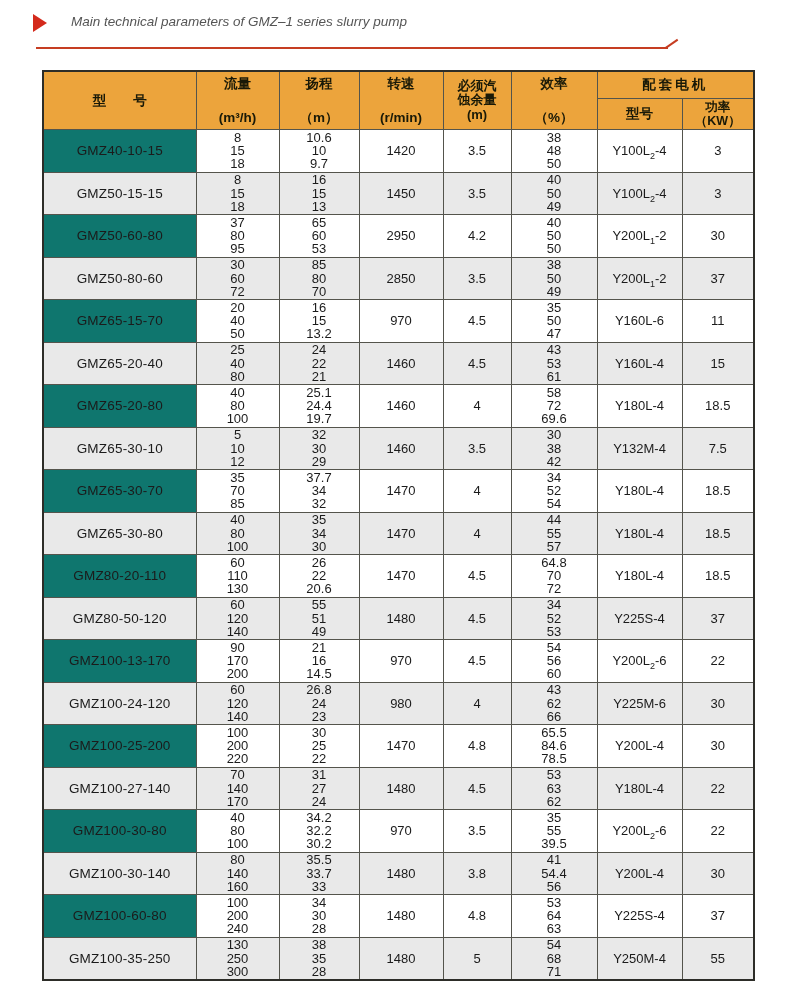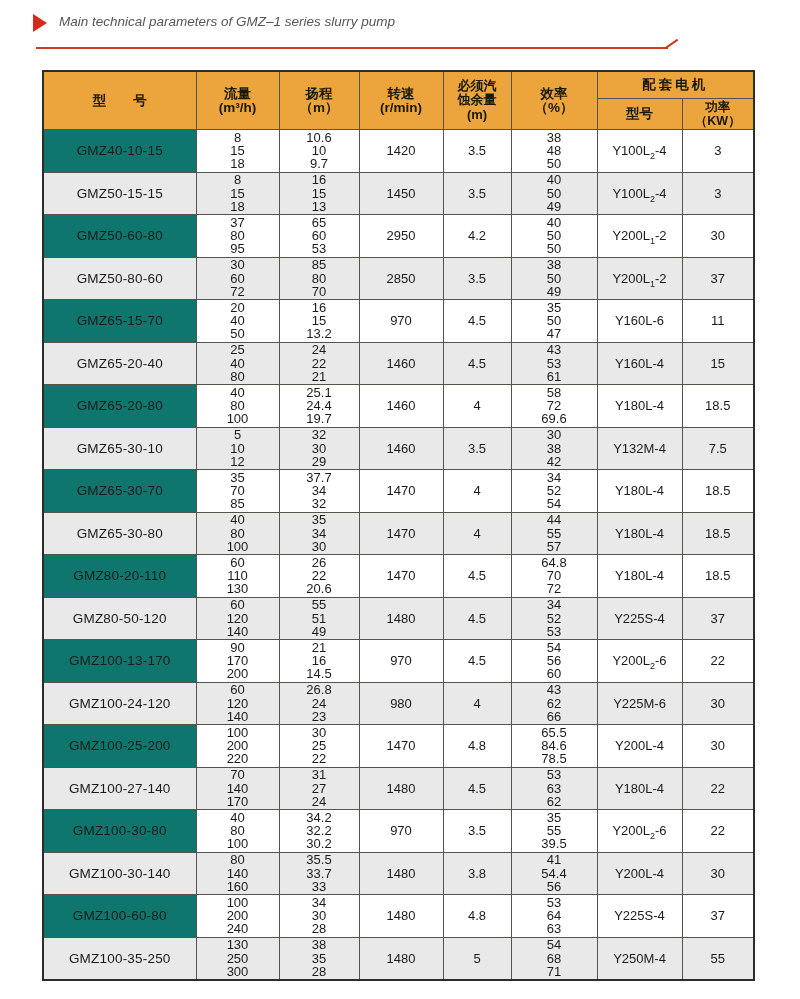--- a/index.html
+++ b/index.html
@@ -5,32 +5,32 @@
   html,body{margin:0;padding:0;}
   body{
     width:800px;height:999px;background:#ffffff;position:relative;overflow:hidden;
     font-family:"Liberation Sans","DejaVu Sans",sans-serif;
   }
   
   .title-bar{position:absolute;left:33px;top:14px;display:flex;align-items:baseline;white-space:nowrap;}
   .tri{align-self:center;width:14px;height:18px;background:#d42a1c;
        clip-path:polygon(0 0,100% 50%,0 100%);margin-right:5px;flex:0 0 auto;}
   .title-cn{margin:0;font-size:22px;font-weight:900;color:#111;letter-spacing:0.4px;}
-  .title-en{font-style:italic;color:#555;font-size:13.5px;margin-left:7px;}
+  .title-en{font-style:italic;color:#555;font-size:13.5px;margin-left:19px;}
   .title-underline{position:absolute;left:36px;top:47px;width:632px;height:2px;background:#c63d22;}
   .title-underline .tick{position:absolute;right:-13px;bottom:0;width:15px;height:2px;background:#c63d22;
        transform:rotate(-35deg);transform-origin:left bottom;}
   
   table{position:absolute;left:42px;top:70px;width:711px;border-collapse:collapse;table-layout:fixed;
         border:2px solid #2d2d28;}
   th,td{border:1px solid #54544c;}
   th{background:#ECA43C;font-weight:bold;color:#191907;font-size:13.5px;padding:0;vertical-align:middle;}
   thead tr:first-child{height:27px;}
   thead tr:last-child{height:31px;}
-  .hcol{display:flex;flex-direction:column;justify-content:center;height:48px;margin:5px 0 4px;}
+  .hcol{display:flex;flex-direction:column;justify-content:space-between;height:48px;margin:5px 0 4px;}
   .hcol span{display:block;line-height:14px;}
   .hcol3{display:flex;flex-direction:column;justify-content:center;height:44px;}
   .hcol3 span{display:block;line-height:13.5px;font-size:13px;}
   .hcol3 .paren{margin-top:2px;}
   .htwo{display:flex;flex-direction:column;justify-content:center;border-radius:9px;}
   .htwo span{display:block;line-height:14px;font-size:12.5px;}
   .th-group{letter-spacing:3px;}
   td{height:41.5px;text-align:center;vertical-align:middle;font-size:13px;color:#1b1b1b;
      padding:0;line-height:13.2px;background:#ffffff;}
   td div{line-height:13.2px;}

